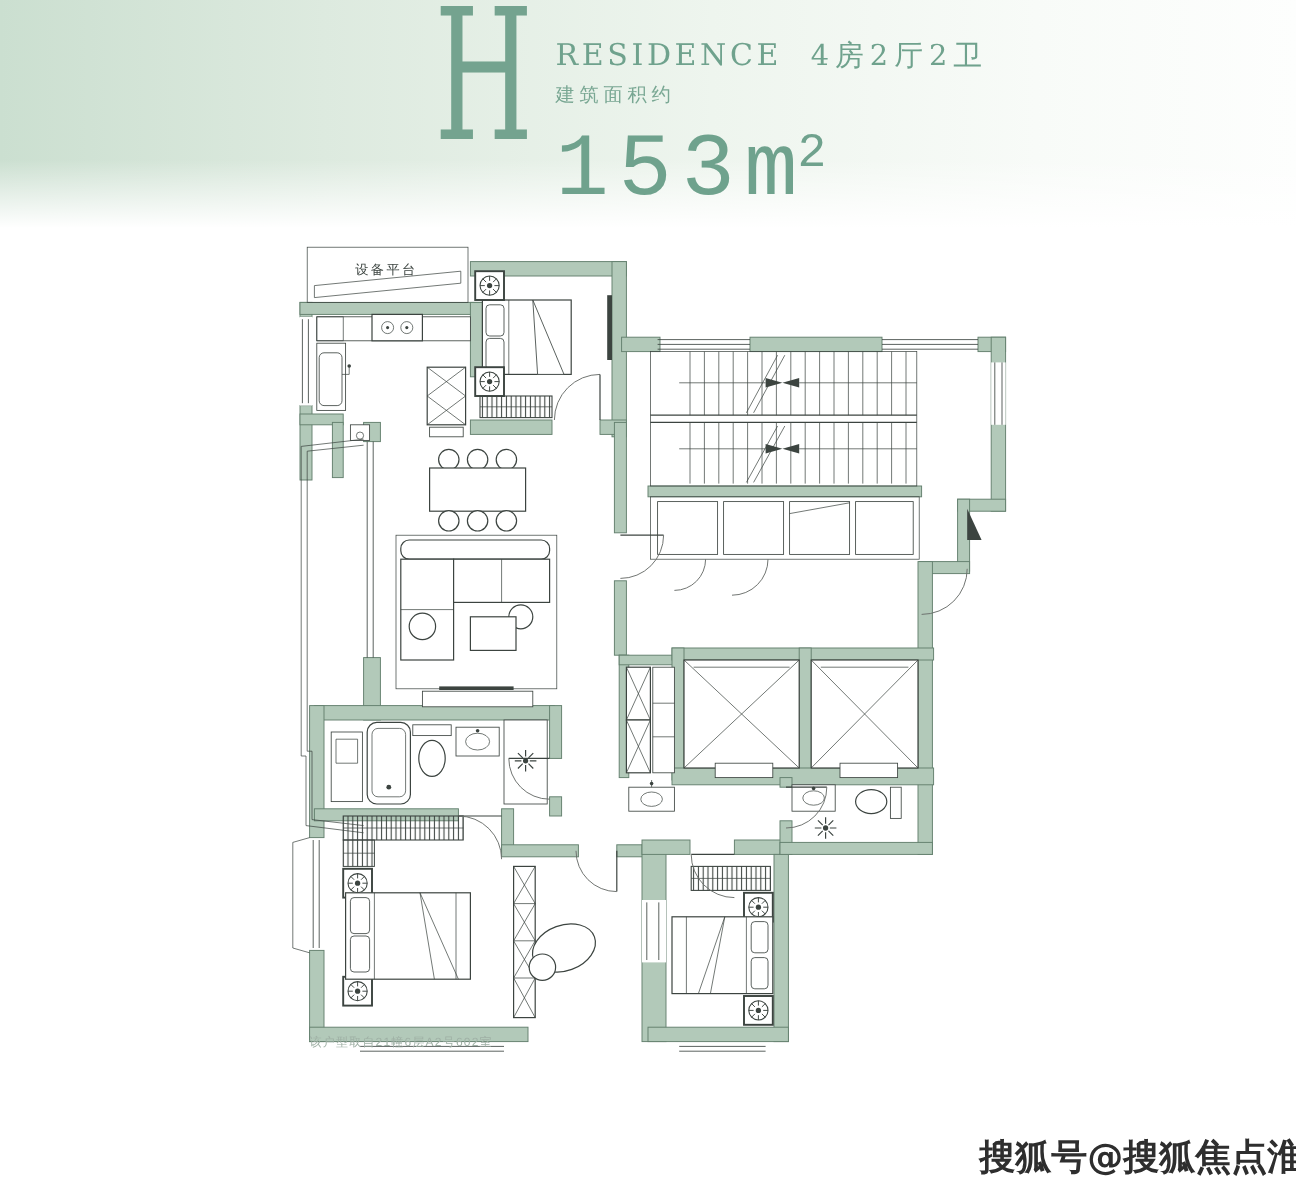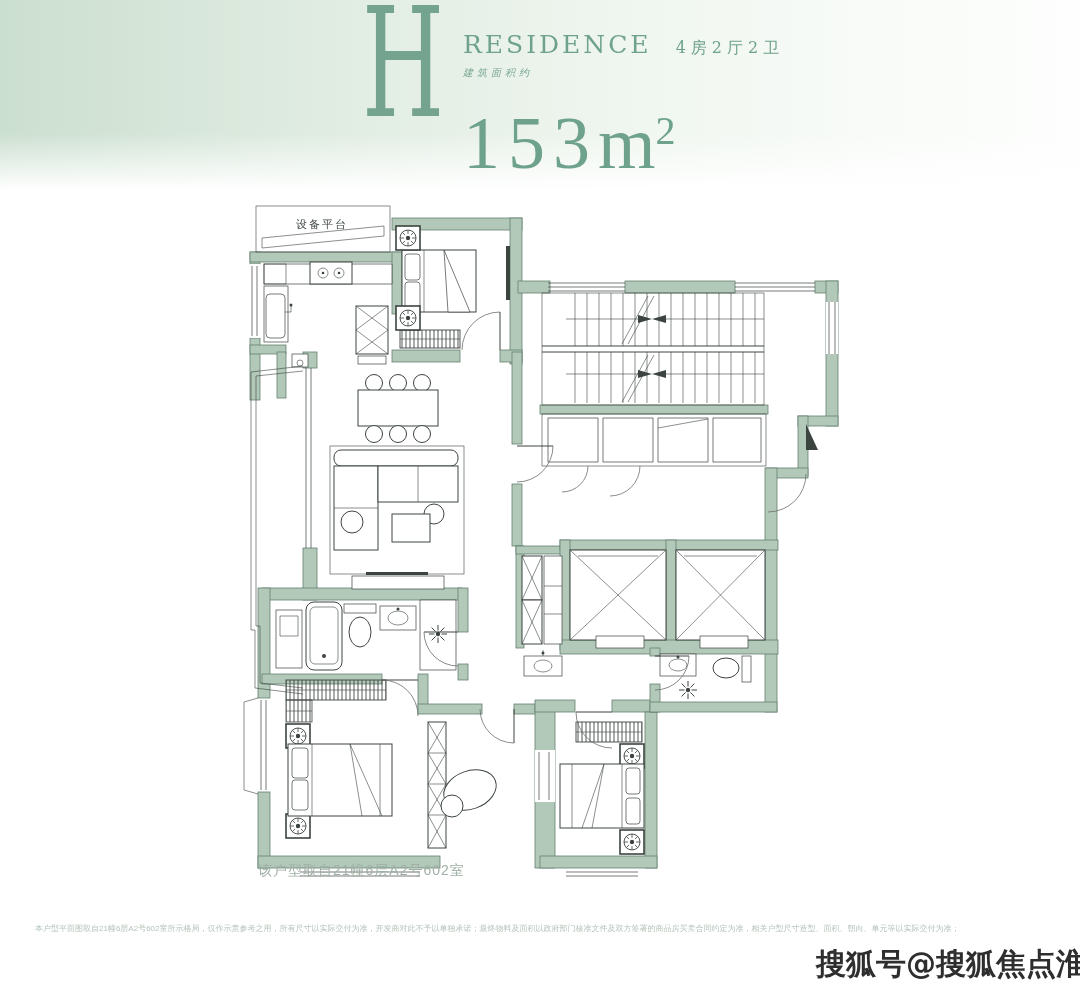--- a/index.html
+++ b/index.html
@@ -7,39 +7,39 @@
         font-family:"Liberation Sans","DejaVu Sans",sans-serif;}
   
   .header{position:absolute;left:0;top:0;width:1080px;height:190px;
     background:linear-gradient(to bottom,rgba(255,255,255,0) 70%,#ffffff 100%),
                linear-gradient(to right,#cbdfd0 0%,#ddeadf 25%,#eef5ee 55%,#f8fbf8 80%,#fdfefd 100%);}
   .big-h{position:absolute;left:362px;top:-12px;font-family:"DejaVu Serif","Liberation Serif",serif;
     font-size:152px;line-height:152px;font-weight:400;color:#74a38f;
     transform:scaleX(0.62);transform-origin:left top;}
   .hdr-right{position:absolute;left:463px;top:30px;color:#6fa28d;}
   .hdr-line1{font-family:"DejaVu Serif","Liberation Serif",serif;font-size:25px;letter-spacing:3px;}
-  .hdr-line1 .cn{margin-left:24px;letter-spacing:5px;font-size:16px;}
-  .hdr-line2{font-size:10px;letter-spacing:4px;margin-top:7px;color:#79a793;font-style:italic;}
-  .area-line{font-family:Liberation Serif, serif;font-size:74px;line-height:66px;
-    margin-top:18px;letter-spacing:8px;color:#6fa28d;}
+  .hdr-line1 .cn{margin-left:24px;letter-spacing:5px;font-size:24px;}
+  .hdr-line2{font-size:16px;letter-spacing:4px;margin-top:7px;color:#79a793;}
+  .area-line{font-family:Liberation Mono, monospace;font-size:74px;line-height:66px;
+    margin-top:6px;letter-spacing:8px;color:#6fa28d;}
   .area-line .unit{letter-spacing:0;}
   .area-line sup{font-size:40px;vertical-align:24px;letter-spacing:0;}
   
   .plan{position:absolute;left:0;top:185px;width:1080px;height:700px;}
   .w{fill:#b2c9b9;stroke:#64806f;stroke-width:0.8;}
   .ln{fill:none;stroke:#3c4440;stroke-width:1;}
   .lt{fill:none;stroke:#3c4440;stroke-width:0.6;}
   .fw{fill:#ffffff;stroke:#3c4440;stroke-width:1;}
   .fw2{fill:#ffffff;stroke:#3c4440;stroke-width:0.7;}
   .blk{fill:#3c4440;stroke:none;}
   .arc{fill:none;stroke:#6b6f6c;stroke-width:0.8;}
   .win{fill:none;stroke:#3c4440;stroke-width:0.7;}
   .plantext{font-family:"Liberation Sans",sans-serif;font-size:11px;letter-spacing:2px;fill:#3c4440;}
   
-  .unit-note{position:absolute;left:258px;top:862px;font-size:14px;color:#9fb0a5;letter-spacing:1px;}
+  .unit-note{position:absolute;left:258px;top:862px;font-size:10px;color:#9fb0a5;letter-spacing:1px;}
   .disclaimer{position:absolute;left:35px;top:923px;width:1014px;font-size:8px;line-height:11.5px;
     color:#b6c4ba;text-align:justify;}
   .disclaimer span{display:block;}
   .watermark{position:absolute;left:816px;top:944px;font-size:30px;font-weight:700;color:#2e2e2e;
     letter-spacing:0px;font-family:"DejaVu Sans","Liberation Sans",sans-serif;
     text-shadow:1px 1px 0 #ffffff;white-space:nowrap;}
 </style>
 </head>
 <body>
 
@@ -320,17 +320,16 @@
       <rect x="826" y="302" width="12" height="52" fill="#fff"></rect>
       <path class="win" d="M829,302 V354 M835,302 V354"></path>
       <rect x="250" y="264" width="10" height="74" fill="#fff"></rect>
       <path class="win" d="M252,266 V336 M257,266 V336"></path>
     </g>
   </svg>
 
   <div class="unit-note">该户型取自21幢6层A2号602室</div>
 
   <div class="disclaimer">
-    <span>本户型平面图取自21幢6层A2号602室所示格局，仅作示意参考之用，所有尺寸以实际交付为准，开发商对此不予以单独承诺；最终物料及面积以政府部门核准文件及双方签署的商品房买卖合同约定为准，相关户型尺寸造型、面积、朝向、单元等以实际交付为准；</span>
   </div>
 
   <div class="watermark">搜狐号@搜狐焦点淮南站</div>
 </div>
 
 </body></html>

